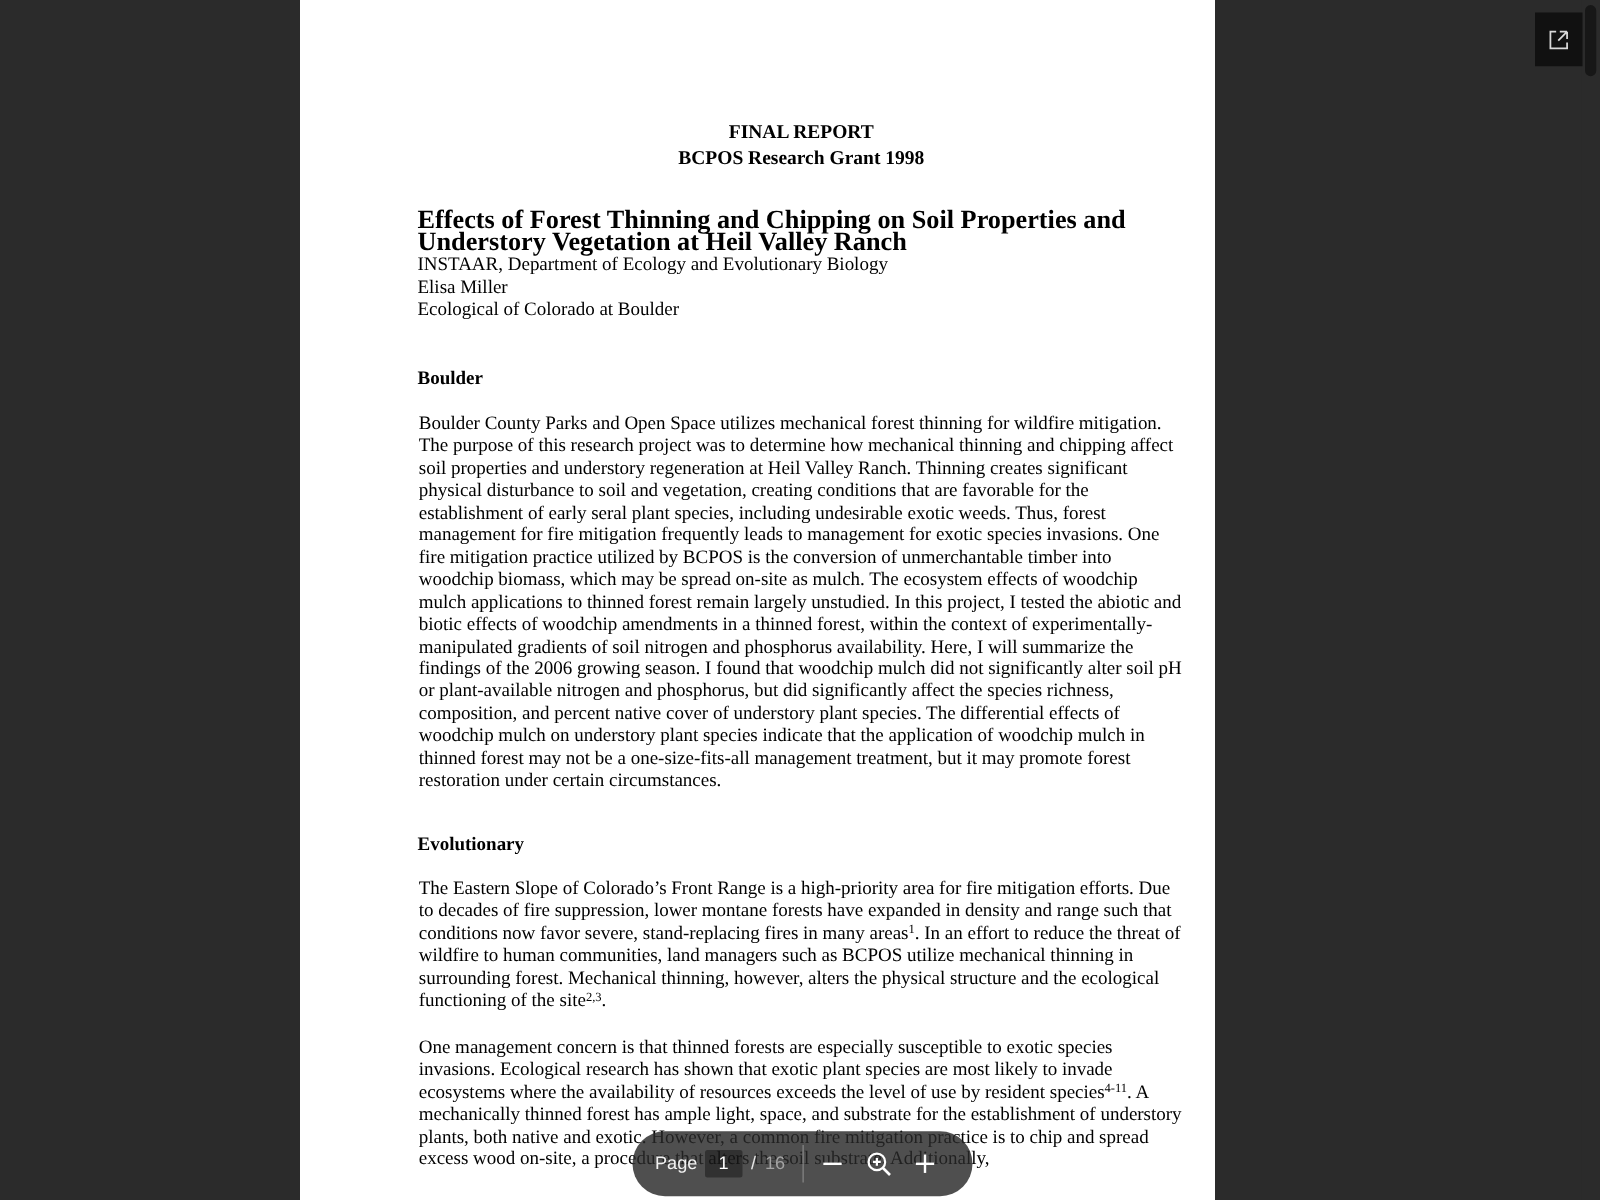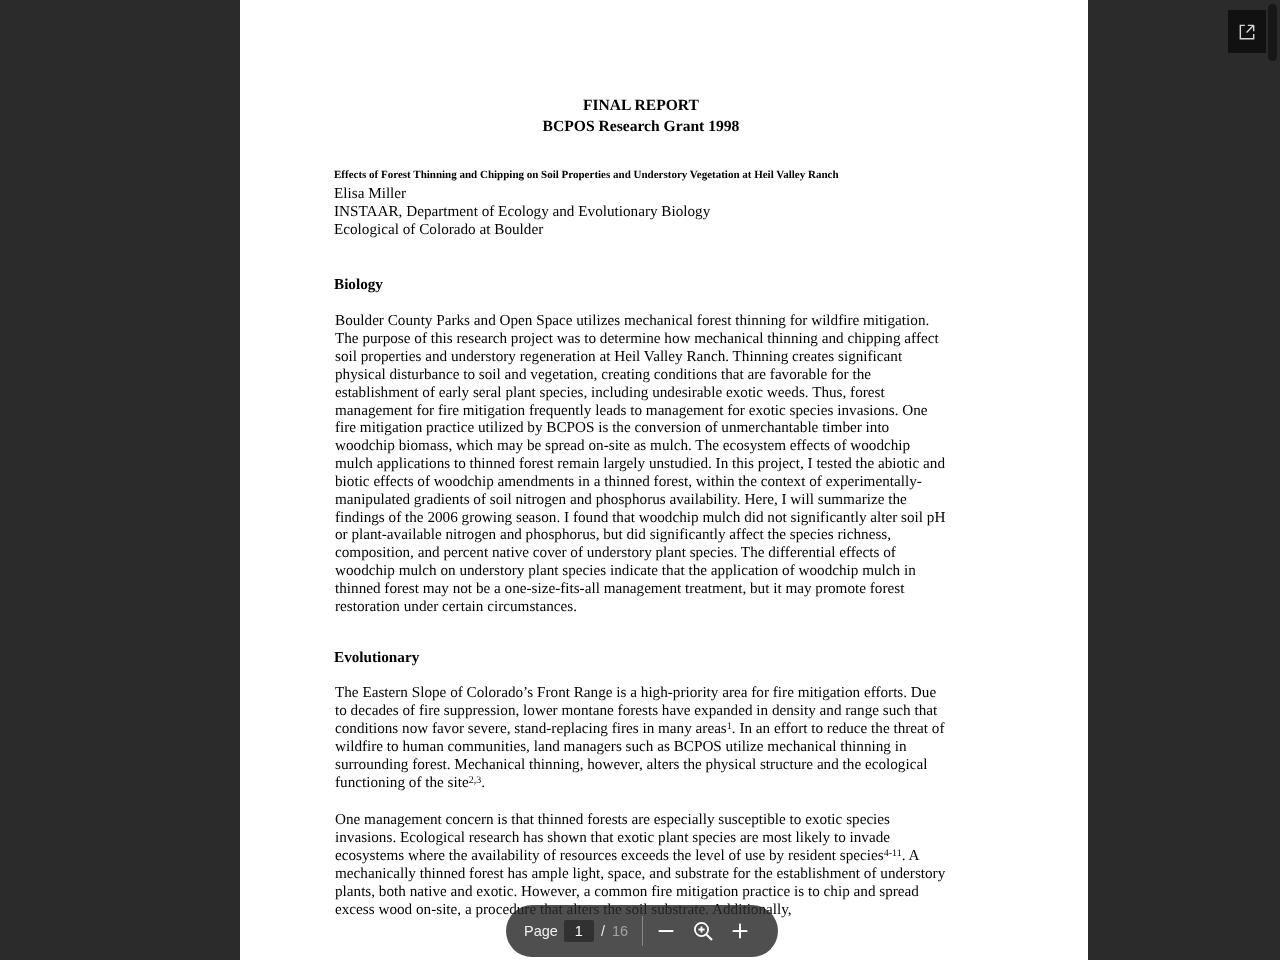--- a/index.html
+++ b/index.html
@@ -16,21 +16,21 @@
     position: absolute;
     inset: 0;
     background: #2b2b2b;
   }
 
   
   #page-sheet {
     position: absolute;
     left: 240px;
     top: 0;
-    width: 848px;
+    width: 732px;
     height: 960px;
     background: #ffffff;
   }
 
   #page-content {
     position: absolute;
     left: 94px;
     top: 0;
     width: 614px;
     color: #000;
@@ -46,21 +46,21 @@
     font-size: 15.6px;
     line-height: 21px;
   }
   .doc-title .line1 { display: block; }
   .doc-title .line2 { display: block; }
 
   .title-block { margin-top: 30px; }
 
   .paper-title {
     font-weight: bold;
-    font-size: 11px;
+    font-size: 21px;
     line-height: 17.9px;
     margin: 0;
   }
   .author-line { margin: 0; }
 
   .section-heading {
     font-weight: bold;
     margin: 0;
   }
 
@@ -194,28 +194,28 @@
 
       <div style="height:95px"></div>
 
       <div class="doc-title">
         <span class="line1">FINAL REPORT</span>
         <span class="line2">BCPOS Research Grant 1998</span>
       </div>
 
       <div class="title-block">
         <p class="paper-title">Effects of Forest Thinning and Chipping on Soil Properties and Understory Vegetation at Heil Valley Ranch</p>
+        <p class="author-line">INSTAAR, Department of Ecology and Evolutionary Biology</p>
         <p class="author-line">Elisa Miller</p>
-        <p class="author-line">INSTAAR, Department of Ecology and Evolutionary Biology</p>
         <p class="author-line">Ecological of Colorado at Boulder</p>
       </div>
 
       <div class="gap-abstract-head"></div>
 
-      <p class="section-heading">Biology</p>
+      <p class="section-heading">Boulder</p>
 
       <div class="gap-after-head"></div>
 
       <p class="body-par">Boulder County Parks and Open Space utilizes mechanical forest thinning for wildfire mitigation. The purpose of this research project was to determine how mechanical thinning and chipping affect soil properties and understory regeneration at Heil Valley Ranch. Thinning creates significant physical disturbance to soil and vegetation, creating conditions that are favorable for the establishment of early seral plant species, including undesirable exotic weeds. Thus, forest management for fire mitigation frequently leads to management for exotic species invasions. One fire mitigation practice utilized by BCPOS is the conversion of unmerchantable timber into woodchip biomass, which may be spread on-site as mulch. The ecosystem effects of woodchip mulch applications to thinned forest remain largely unstudied. In this project, I tested the abiotic and biotic effects of woodchip amendments in a thinned forest, within the context of experimentally-manipulated gradients of soil nitrogen and phosphorus availability. Here, I will summarize the findings of the 2006 growing season. I found that woodchip mulch did not significantly alter soil pH or plant-available nitrogen and phosphorus, but did significantly affect the species richness, composition, and percent native cover of understory plant species. The differential effects of woodchip mulch on understory plant species indicate that the application of woodchip mulch in thinned forest may not be a one-size-fits-all management treatment, but it may promote forest restoration under certain circumstances.</p>
 
       <div class="gap-intro"></div>
 
       <p class="section-heading">Evolutionary</p>
 
       <div class="gap-after-head"></div>

